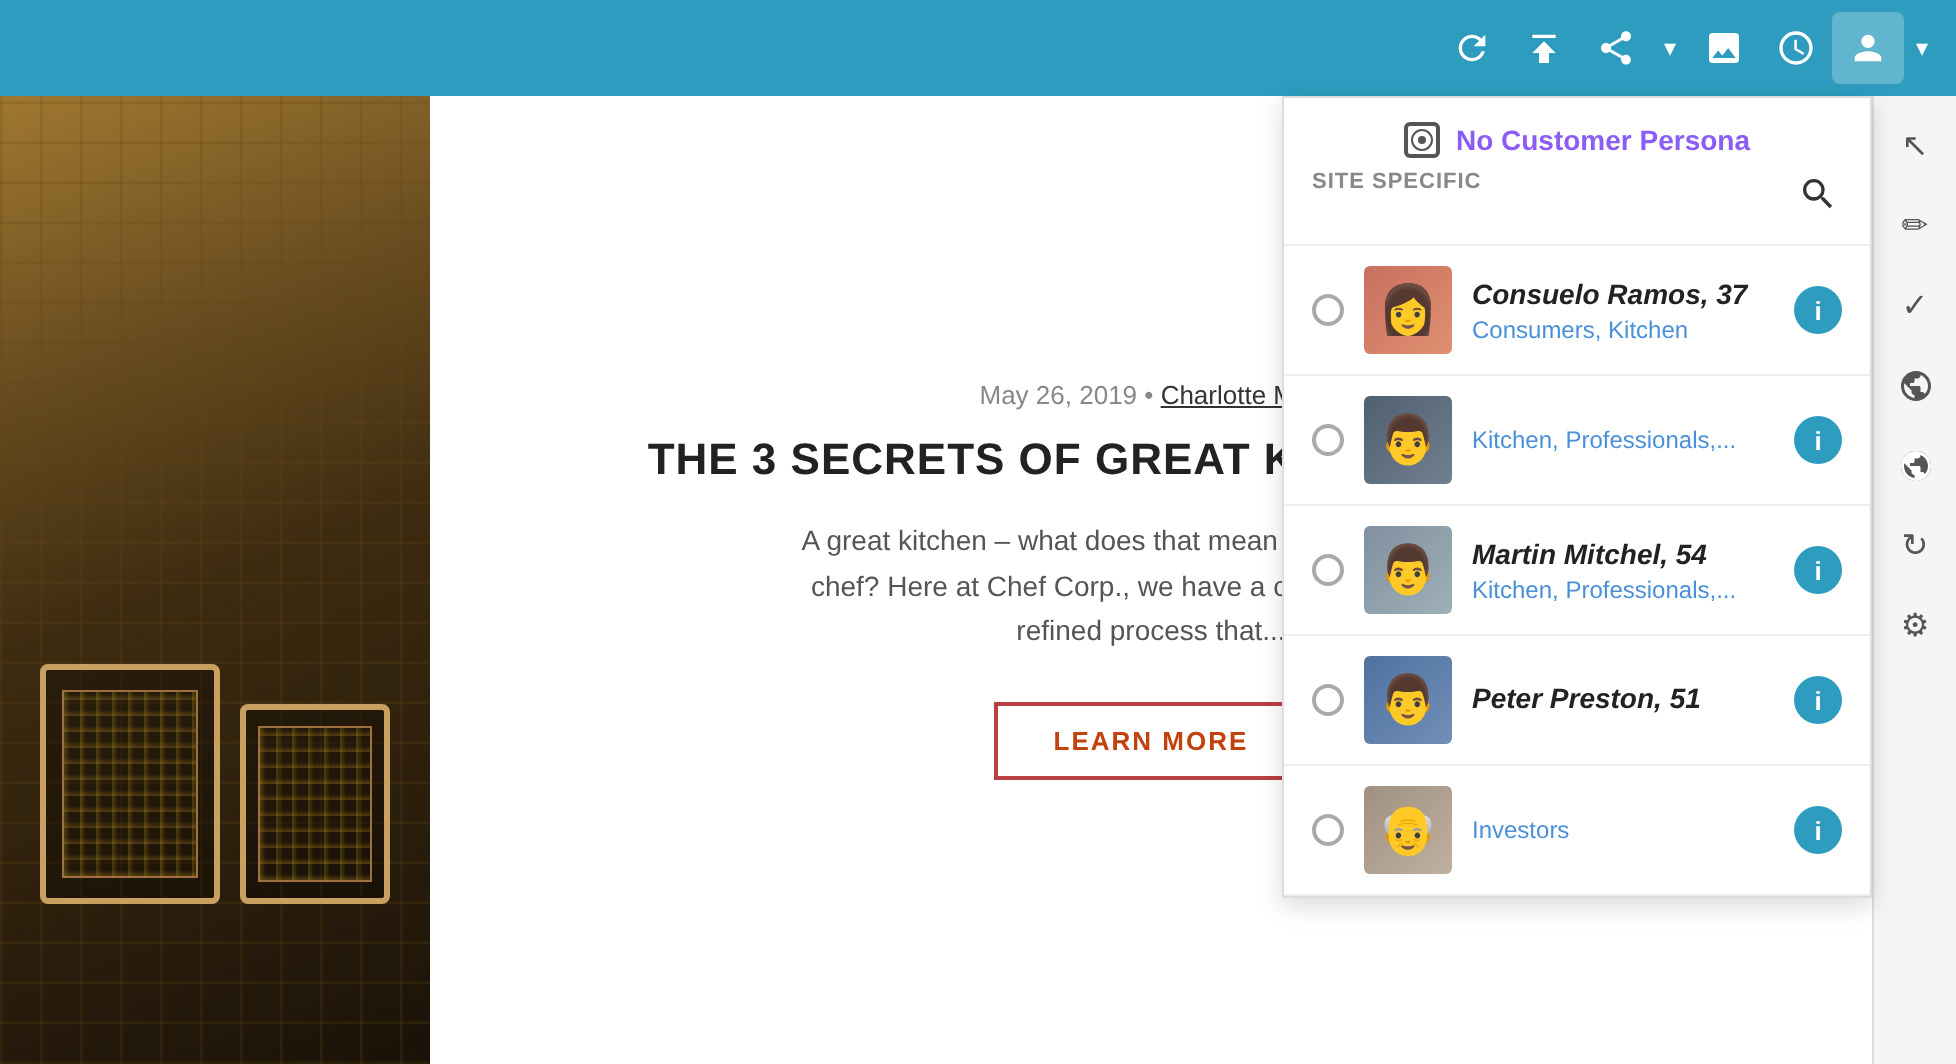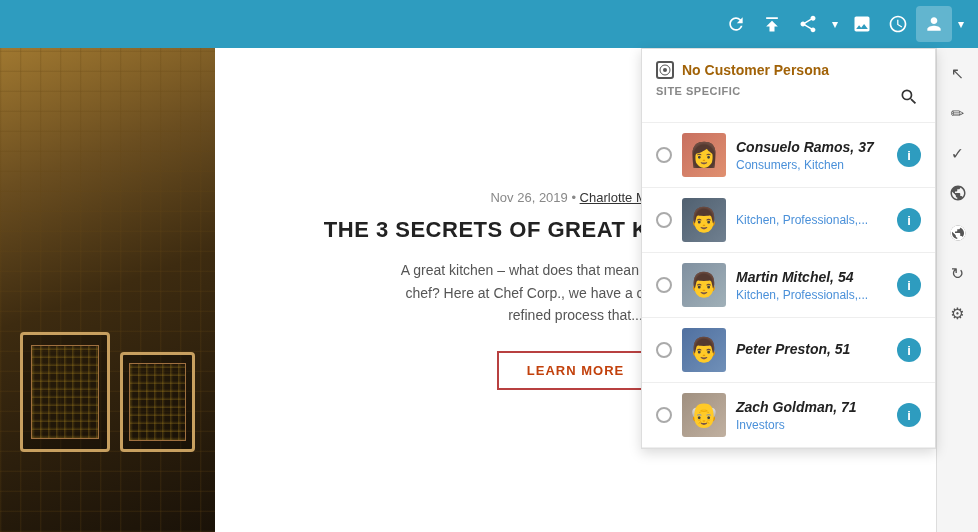--- a/index.html
+++ b/index.html
@@ -161,22 +161,23 @@
     .persona-header {
       padding: 12px 14px 8px;
       border-bottom: 1px solid #eee;
     }
     .persona-selected {
       display: flex;
       align-items: center;
       gap: 8px;
       font-size: 14px;
       font-weight: 600;
-      color: #a16207;
+      color: #8b5cf6;
       margin-bottom: 6px;
+      justify-content: center;
     }
     .persona-selected-icon {
       width: 18px;
       height: 18px;
       border: 2px solid #555;
       border-radius: 3px;
       display: flex;
       align-items: center;
       justify-content: center;
       font-size: 10px;
@@ -313,21 +314,21 @@
         <div style="position:absolute; top:10px; left:8px; right:8px; bottom:10px; background: repeating-linear-gradient(0deg, #b8902050 0px, transparent 3px, transparent 8px), repeating-linear-gradient(90deg, #b8902050 0px, transparent 3px, transparent 8px); border:1px solid #a07040;"></div>
       </div>
       <div style="position:absolute; bottom:80px; left:120px; width:75px; height:100px; border:3px solid #c8a060; background:rgba(0,0,0,0.3); border-radius:4px;">
         <div style="position:absolute; top:8px; left:6px; right:6px; bottom:8px; background: repeating-linear-gradient(0deg, #b8902050 0px, transparent 3px, transparent 8px), repeating-linear-gradient(90deg, #b8902050 0px, transparent 3px, transparent 8px); border:1px solid #a07040;"></div>
       </div>
     </div>
   </div>
 
   <div class="article-text">
     <div class="article-date">
-      <span>Nov 26, 2019</span> • <a>Charlotte May</a>
+      <span>May 26, 2019</span> • <a>Charlotte May</a>
     </div>
     <div class="article-title">THE 3 SECRETS OF GREAT KITCHEN DESIGN</div>
     <div class="article-excerpt">A great kitchen – what does that mean for a professional chef? Here at Chef Corp., we have a clear vision and a refined process that...</div>
     <button class="learn-more-btn">LEARN MORE</button>
   </div>
 </div>
 
 <div class="right-sidebar">
   <div class="sidebar-icon">↖</div>
   <div class="sidebar-icon">✏</div>
@@ -401,19 +402,18 @@
     <div class="persona-avatar avatar-peter" style="background:linear-gradient(135deg, #5070a0, #7090b8); display:flex; align-items:center; justify-content:center; font-size:24px;">👨</div>
     <div class="persona-info">
       <div class="persona-name">Peter Preston, 51</div>
     </div>
     <button class="persona-info-btn">i</button>
   </div>
       <div class="persona-item">
     <div class="persona-radio"></div>
     <div class="persona-avatar avatar-zach" style="background:linear-gradient(135deg, #a09080, #c0b0a0); display:flex; align-items:center; justify-content:center; font-size:24px;">👴</div>
     <div class="persona-info">
-      <div class="persona-name">Zach Goldman, 71</div>
       <div class="persona-tags">Investors</div>
     </div>
     <button class="persona-info-btn">i</button>
   </div>
     </div>
 </div>
 
 </body></html>

